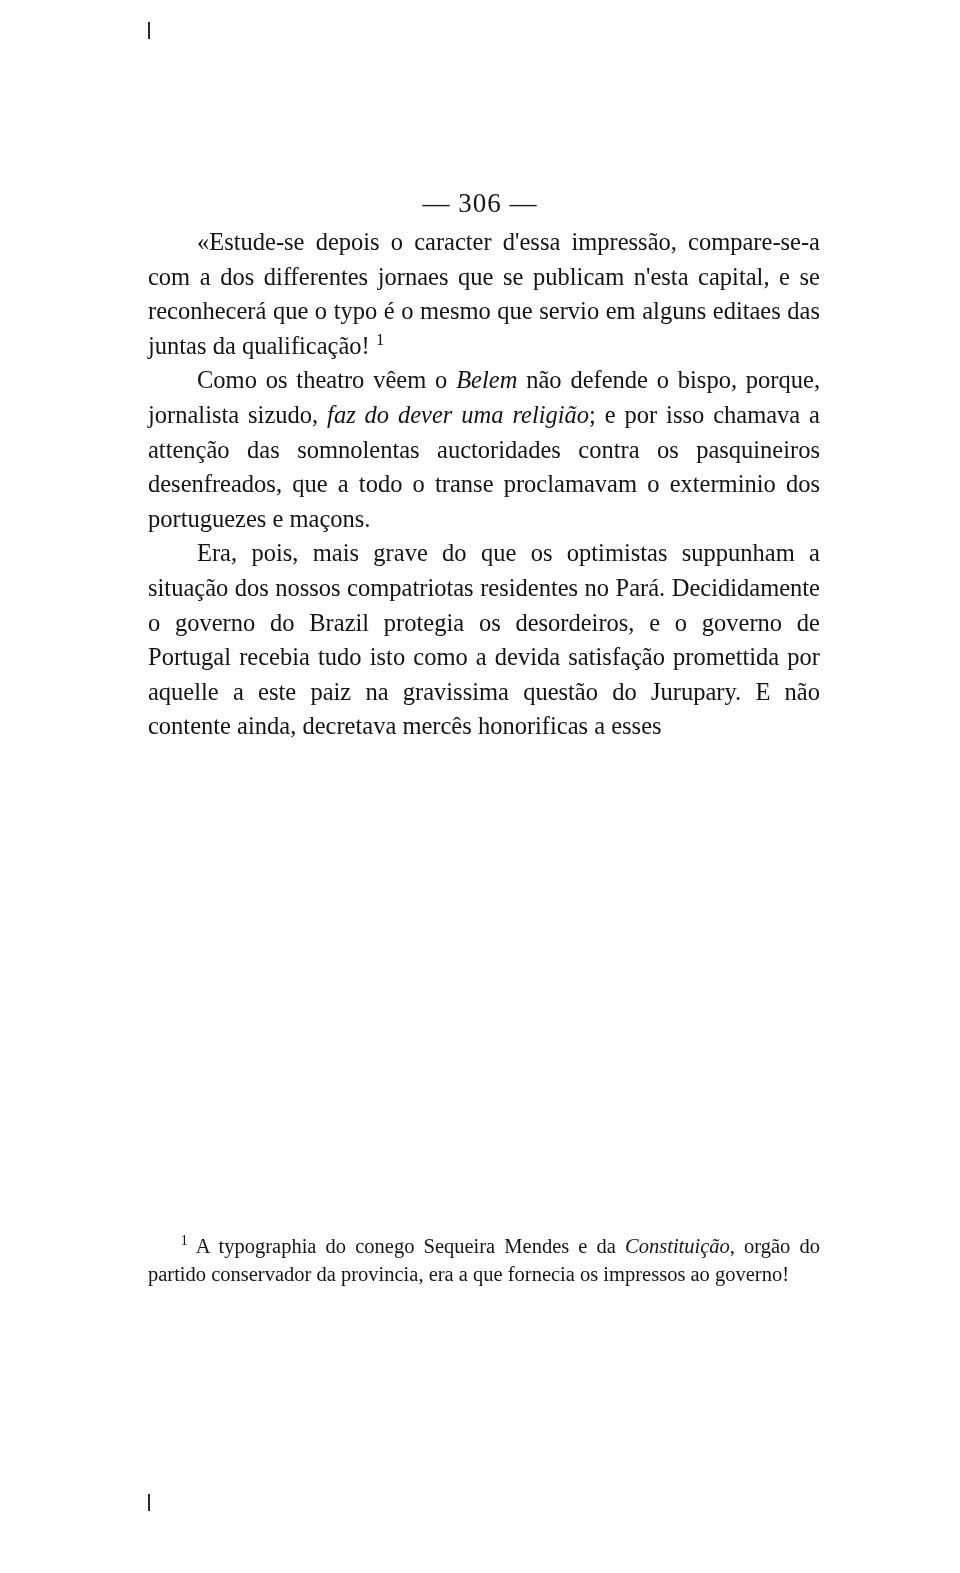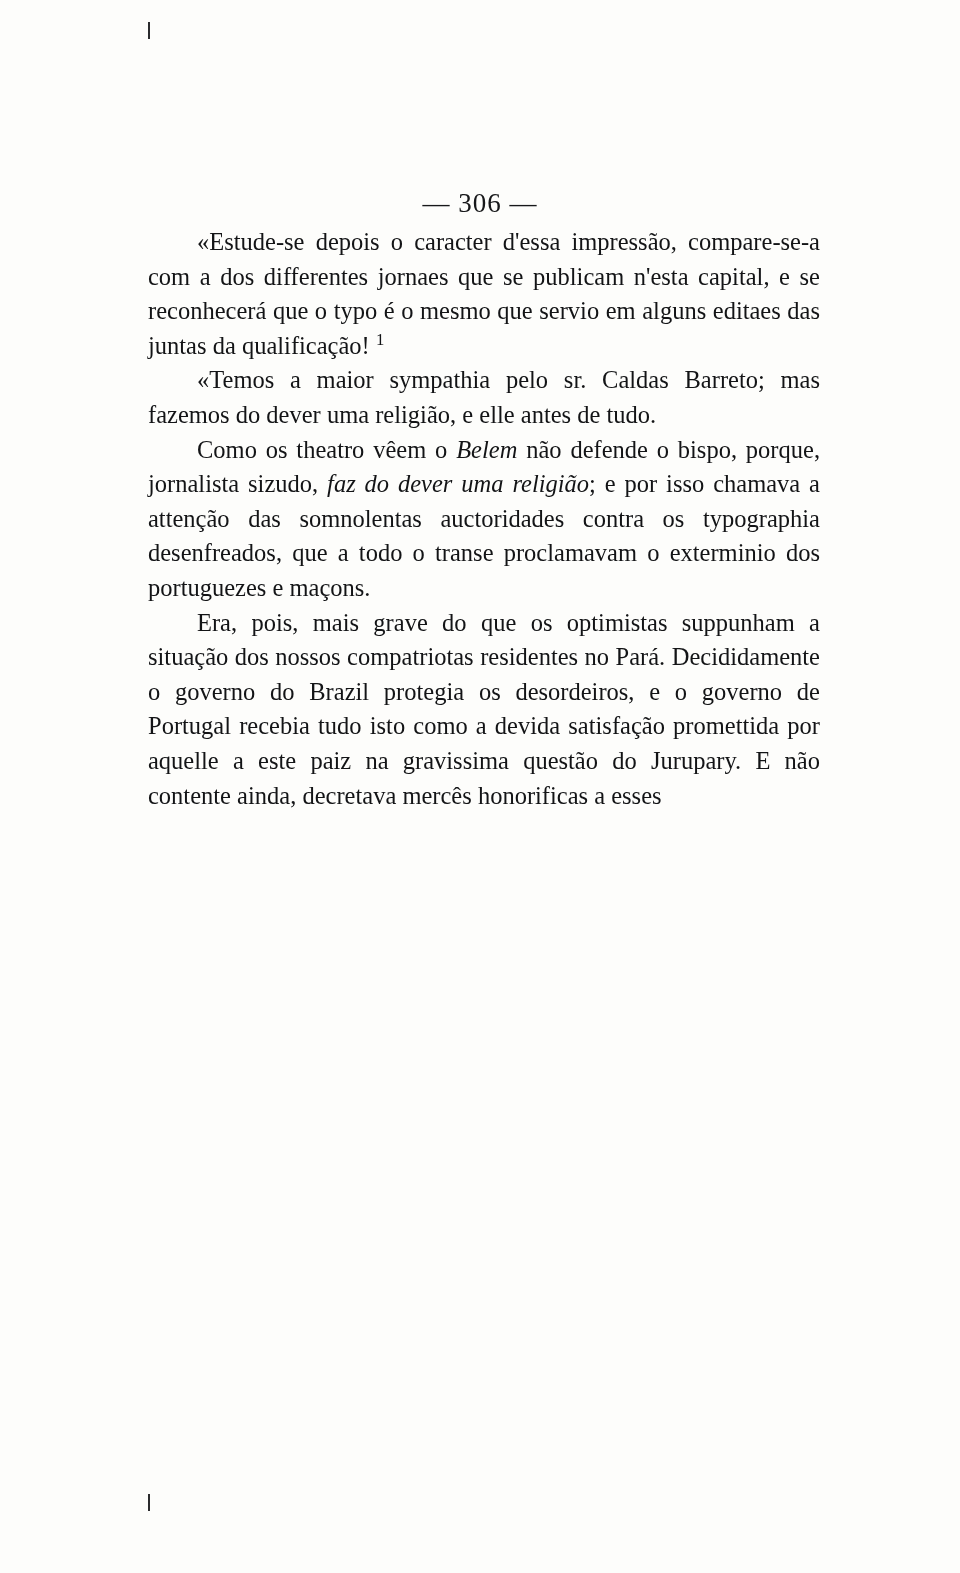--- a/index.html
+++ b/index.html
@@ -97,27 +97,29 @@
   <div class="mark-top"></div>
 
   <div class="page-number">— 306 —</div>
 
   <div class="body-text">
 
     <p><span>«Estude-se depois o caracter d'essa impressão, compare-se-a com a dos differentes jornaes que se publicam n'esta capital, e se reconhecerá que o typo é o mesmo que servio em alguns editaes das juntas da qualificação!</span> <sup>1</sup></p>
 
 
 
-    <p>«Temos a maior sympathia pelo sr. Caldas Barreto; mas fazemos do dever uma religião, e elle antes de tudo.</p>
 
 
-    <p><span>Como os theatro vêem o </span><em>Belem</em><span> não defende o bispo, porque, jornalista sizudo, </span><em>faz do dever uma religião</em><span>; e por isso chamava a attenção das somnolentas auctoridades contra os typographia desenfreados, que a todo o transe proclamavam o exterminio dos portuguezes e maçons.</span></p>
+    <p><span>Como os theatro vêem o </span><em>Belem</em><span> não defende o bispo, porque, jornalista sizudo, </span><em>faz do dever uma religião</em><span>; e por isso chamava a attenção das somnolentas auctoridades contra os pasquineiros desenfreados, que a todo o transe proclamavam o exterminio dos portuguezes e maçons.</span></p>
 
     <p>Era, pois, mais grave do que os optimistas suppunham a situação dos nossos compatriotas residentes no Pará. Decididamente o governo do Brazil protegia os desordeiros, e o governo de Portugal recebia tudo isto como a devida satisfação promettida por aquelle a este paiz na gravissima questão do Jurupary. E não contente ainda, decretava mercês honorificas a esses</p>
 
   </div>
 
   <div class="footnote-rule"></div>
 
+  <div class="footnote">
+    <p><sup>1</sup><span> A typographia do conego Sequeira Mendes e da </span><em>Constituição</em><span>, orgão do partido conservador da provincia, era a que fornecia os impressos ao governo!</span></p>
+  </div>
 
   <div class="mark-bottom"></div>
 
 </div>
 
 </body></html>

